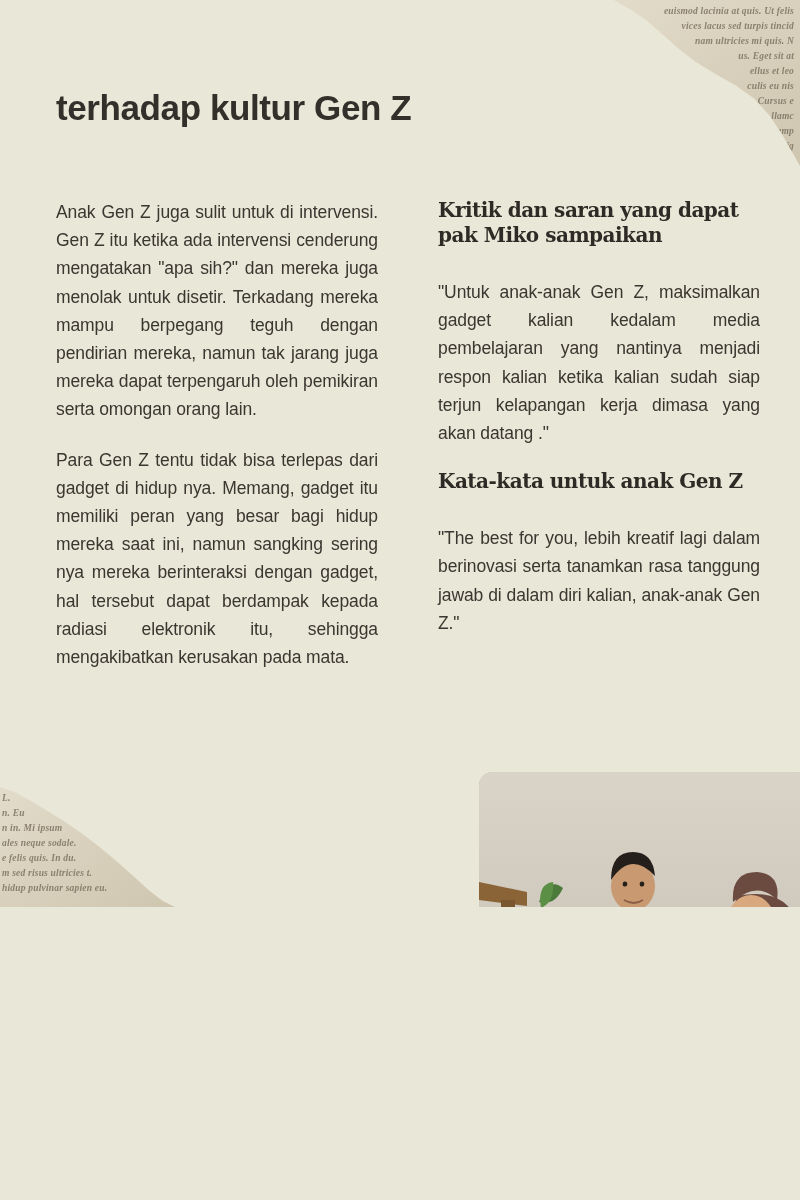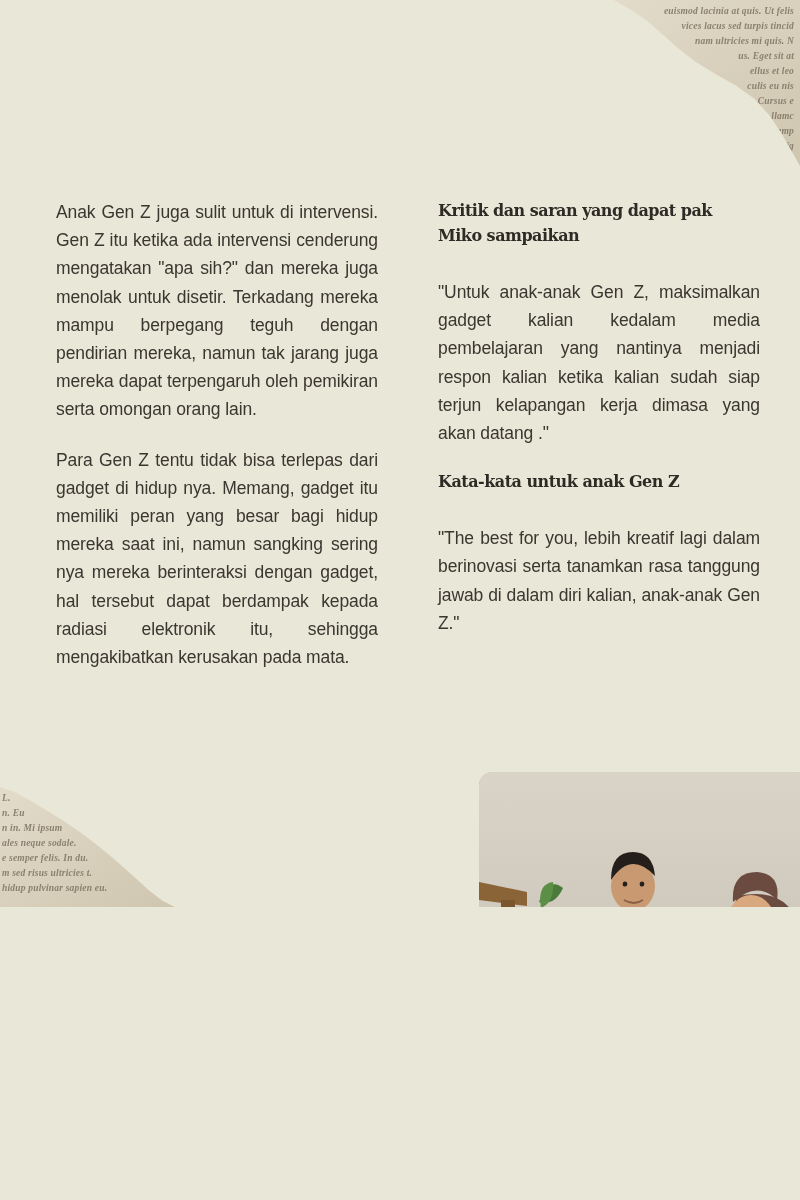--- a/index.html
+++ b/index.html
@@ -135,21 +135,21 @@
     text-align: justify;
     color: #3a3630;
     margin: 0 0 22px 0;
     letter-spacing: -0.1px;
   }
   .body-par:last-child { margin-bottom: 0; }
 
   .sec-head {
     font-family: "DejaVu Serif", "Liberation Serif", serif;
     font-weight: 700;
-    font-size: 16px;
+    font-size: 20px;
     line-height: 25px;
     letter-spacing: -0.5px;
     color: #2e2a25;
     margin: 0 0 30px 0;
   }
   .sec-head.second { margin-top: 20px; margin-bottom: 30px; }
 
   
   .photo {
     position: absolute;
@@ -200,20 +200,21 @@
       <span class="scrap-line">ellus et leo</span>
       <span class="scrap-line">culis eu nis</span>
       <span class="scrap-line">Cursus e</span>
       <span class="scrap-line">llamc</span>
       <span class="scrap-line">semp</span>
       <span class="scrap-line">nig</span>
     </div>
   </div>
 
   <h1 class="title">
+    <span class="title-line-2">terhadap kultur Gen Z</span>
   </h1>
 
   <div class="col col-left">
     <p class="body-par">Anak Gen Z juga sulit untuk di intervensi. Gen Z itu ketika ada intervensi cenderung mengatakan "apa sih?" dan mereka juga menolak untuk disetir. Terkadang mereka mampu berpegang teguh dengan pendirian mereka, namun tak jarang juga mereka dapat terpengaruh oleh pemikiran serta omongan orang lain.</p>
     <p class="body-par">Para Gen Z tentu tidak bisa terlepas dari gadget di hidup nya. Memang, gadget itu memiliki peran yang besar bagi hidup mereka saat ini, namun sangking sering nya mereka berinteraksi dengan gadget, hal tersebut dapat berdampak kepada radiasi elektronik itu, sehingga mengakibatkan kerusakan pada mata.</p>
   </div>
 
   <div class="col col-right">
     <h2 class="sec-head">Kritik dan saran yang dapat pak Miko sampaikan</h2>
     <p class="body-par">"Untuk anak-anak Gen Z, maksimalkan gadget kalian kedalam media pembelajaran yang nantinya menjadi respon kalian ketika kalian sudah siap terjun kelapangan kerja dimasa yang akan datang ."</p>
@@ -381,19 +382,19 @@
     </svg>
   </figure>
 
   <div class="scrap scrap-bl">
     <div class="scrap-paper"></div>
     <div class="scrap-lines">
       <span class="scrap-line">L.</span>
       <span class="scrap-line">n. Eu</span>
       <span class="scrap-line">n in. Mi ipsum</span>
       <span class="scrap-line">ales neque sodale.</span>
-      <span class="scrap-line">e semper felis. In du.</span>
+      <span class="scrap-line">e felis quis. In du.</span>
       <span class="scrap-line">m sed risus ultricies t.</span>
       <span class="scrap-line">hidup pulvinar sapien eu.</span>
     </div>
   </div>
 
 </div>
 
 </body></html>

